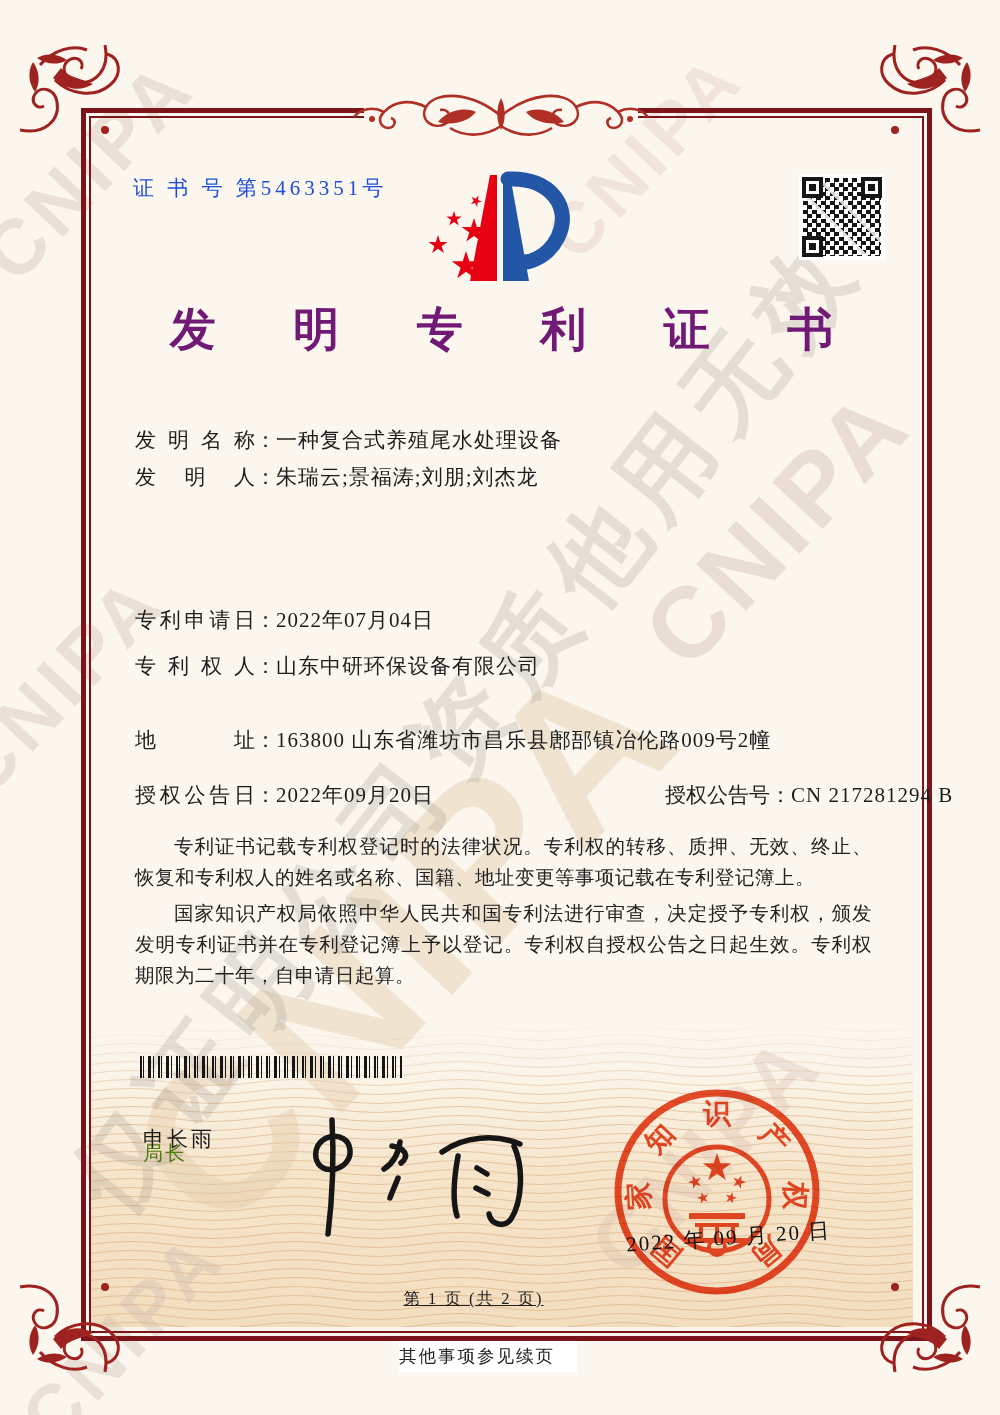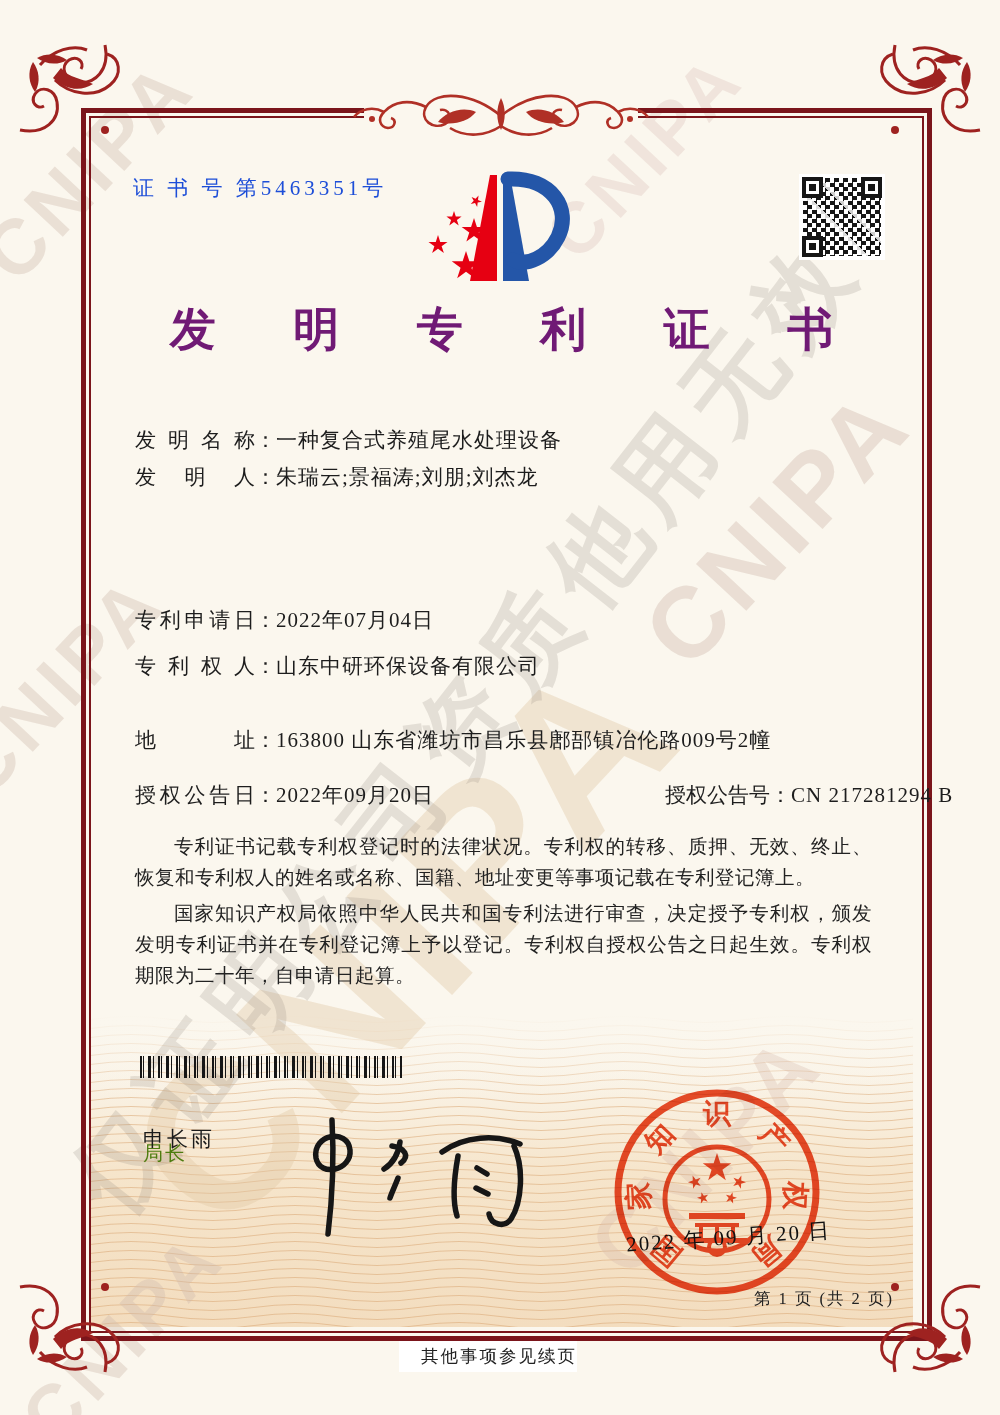--- a/index.html
+++ b/index.html
@@ -58,24 +58,24 @@
 
   .sig-title{position:absolute;left:143px;top:1140px;font-size:20px;color:#4d7c0f;letter-spacing:2px;}
   .sig-name{position:absolute;left:143px;top:1125px;font-size:21px;color:#1b1b1b;letter-spacing:3px;}
   .sig-script{position:absolute;left:282px;top:1106px;width:255px;height:138px;}
 
   .seal{position:absolute;left:611px;top:1086px;width:212px;height:212px;z-index:4;
         opacity:.93;mix-blend-mode:multiply;}
   .seal-date{position:absolute;left:626px;top:1222px;width:245px;z-index:4;font-size:21px;
         color:#111;letter-spacing:2px;transform:rotate(-4deg);white-space:nowrap;}
 
-  .page-info{position:absolute;left:81px;top:1288px;width:841px;text-align:right;
-        transform:translateX(-28px);font-size:16.5px;color:#222;letter-spacing:2px;z-index:3;}
+  .page-info{position:absolute;left:81px;top:1288px;width:841px;text-align:center;
+        transform:translateX(-28px);font-size:16.5px;color:#222;letter-spacing:2px;z-index:3;text-decoration:underline;}
   .continuation{position:absolute;left:399px;top:1341px;width:178px;height:31px;background:#ffffff;
-        z-index:5;text-align:right;line-height:31px;font-size:17.5px;color:#222;letter-spacing:2px;}
+        z-index:5;text-align:left;line-height:31px;font-size:17.5px;color:#222;letter-spacing:2px;}
 </style>
 </head>
 <body>
 
 <div class="page">
 
   <div class="wm wm-cnipa" style="left:-45px;top:125px;font-size:78px;">CNIPA</div>
   <div class="wm wm-cnipa" style="left:520px;top:115px;font-size:72px;color:rgba(214,186,178,.30);">CNIPA</div>
   <div class="wm wm-cnipa" style="left:610px;top:470px;font-size:100px;color:rgba(210,188,176,.42);">CNIPA</div>
   <div class="wm wm-cnipa" style="left:-75px;top:640px;font-size:78px;">CNIPA</div>

